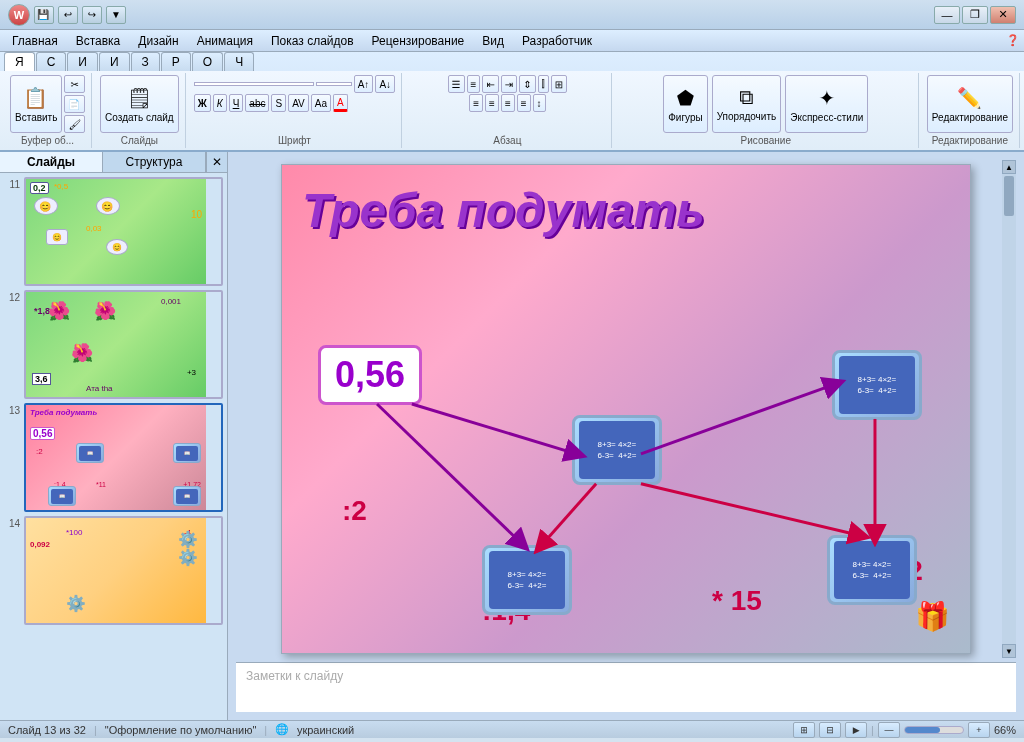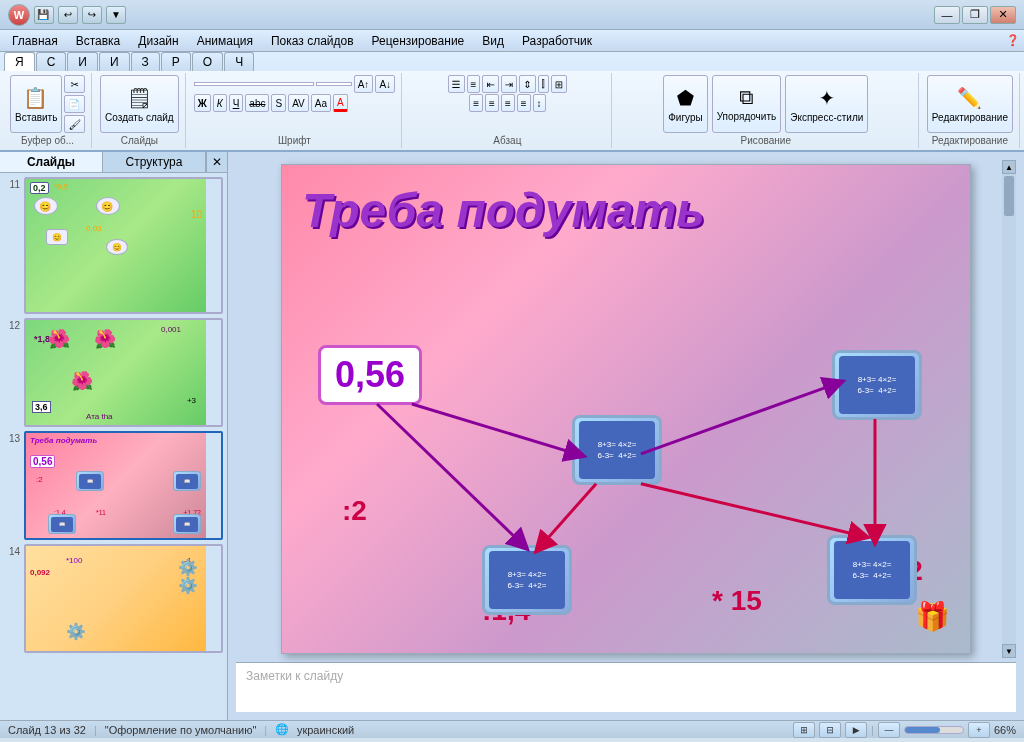--- a/index.html
+++ b/index.html
@@ -283,21 +283,21 @@
       width: 76px;
       height: 58px;
       display: flex;
       align-items: center;
       justify-content: center;
       position: relative;
     }
     .book-text {
       color: white;
       font-size: 8px;
-      text-align: center;
+      text-align: left;
       line-height: 1.4;
     }
 
     
     .op-label {
       position: absolute;
       font-size: 28px;
       font-weight: bold;
       color: #cc0044;
     }
@@ -474,21 +474,21 @@
     <div class="sidebar-tabs">
       <div class="sidebar-tab active">Слайды</div>
       <div class="sidebar-tab">Структура</div>
       <div class="sidebar-close">✕</div>
     </div>
     <div class="sidebar-content">
 
       <div class="slide-thumb">
         <div class="slide-num">11</div>
         <div class="thumb-img">
-          <div class="thumb-canvas t11" style="width:180px;height:133px;position:relative;">
+          <div class="thumb-canvas t11" style="width:180px;height:105px;position:relative;">
             <span style="position:absolute;top:3px;left:4px;font-size:9px;font-weight:bold;color:#003300;background:white;border:1px solid #559;border-radius:2px;padding:0 2px;">0,2</span>
             <span style="position:absolute;top:3px;left:28px;font-size:8px;color:orange;">*0,5</span>
             <span style="position:absolute;top:20px;left:20px;font-size:8px;color:orange;">*9</span>
             <span style="position:absolute;top:45px;left:60px;font-size:8px;color:orange;">0,03</span>
             <span style="position:absolute;top:30px;right:4px;font-size:10px;color:orange;">10</span>
 
             <div style="position:absolute;top:18px;left:8px;width:24px;height:18px;background:#eef;border:1px solid #aac;border-radius:50%;display:flex;align-items:center;justify-content:center;font-size:10px;">😊</div>
             <div style="position:absolute;top:18px;left:70px;width:24px;height:18px;background:#eef;border:1px solid #aac;border-radius:50%;display:flex;align-items:center;justify-content:center;font-size:10px;">😊</div>
             <div style="position:absolute;top:50px;left:20px;width:22px;height:16px;background:#eef;border:1px solid #aac;border-radius:3px;display:flex;align-items:center;justify-content:center;font-size:8px;">😊</div>
             <div style="position:absolute;top:60px;left:80px;width:22px;height:16px;background:#eef;border:1px solid #aac;border-radius:50%;display:flex;align-items:center;justify-content:center;font-size:8px;">😊</div>

